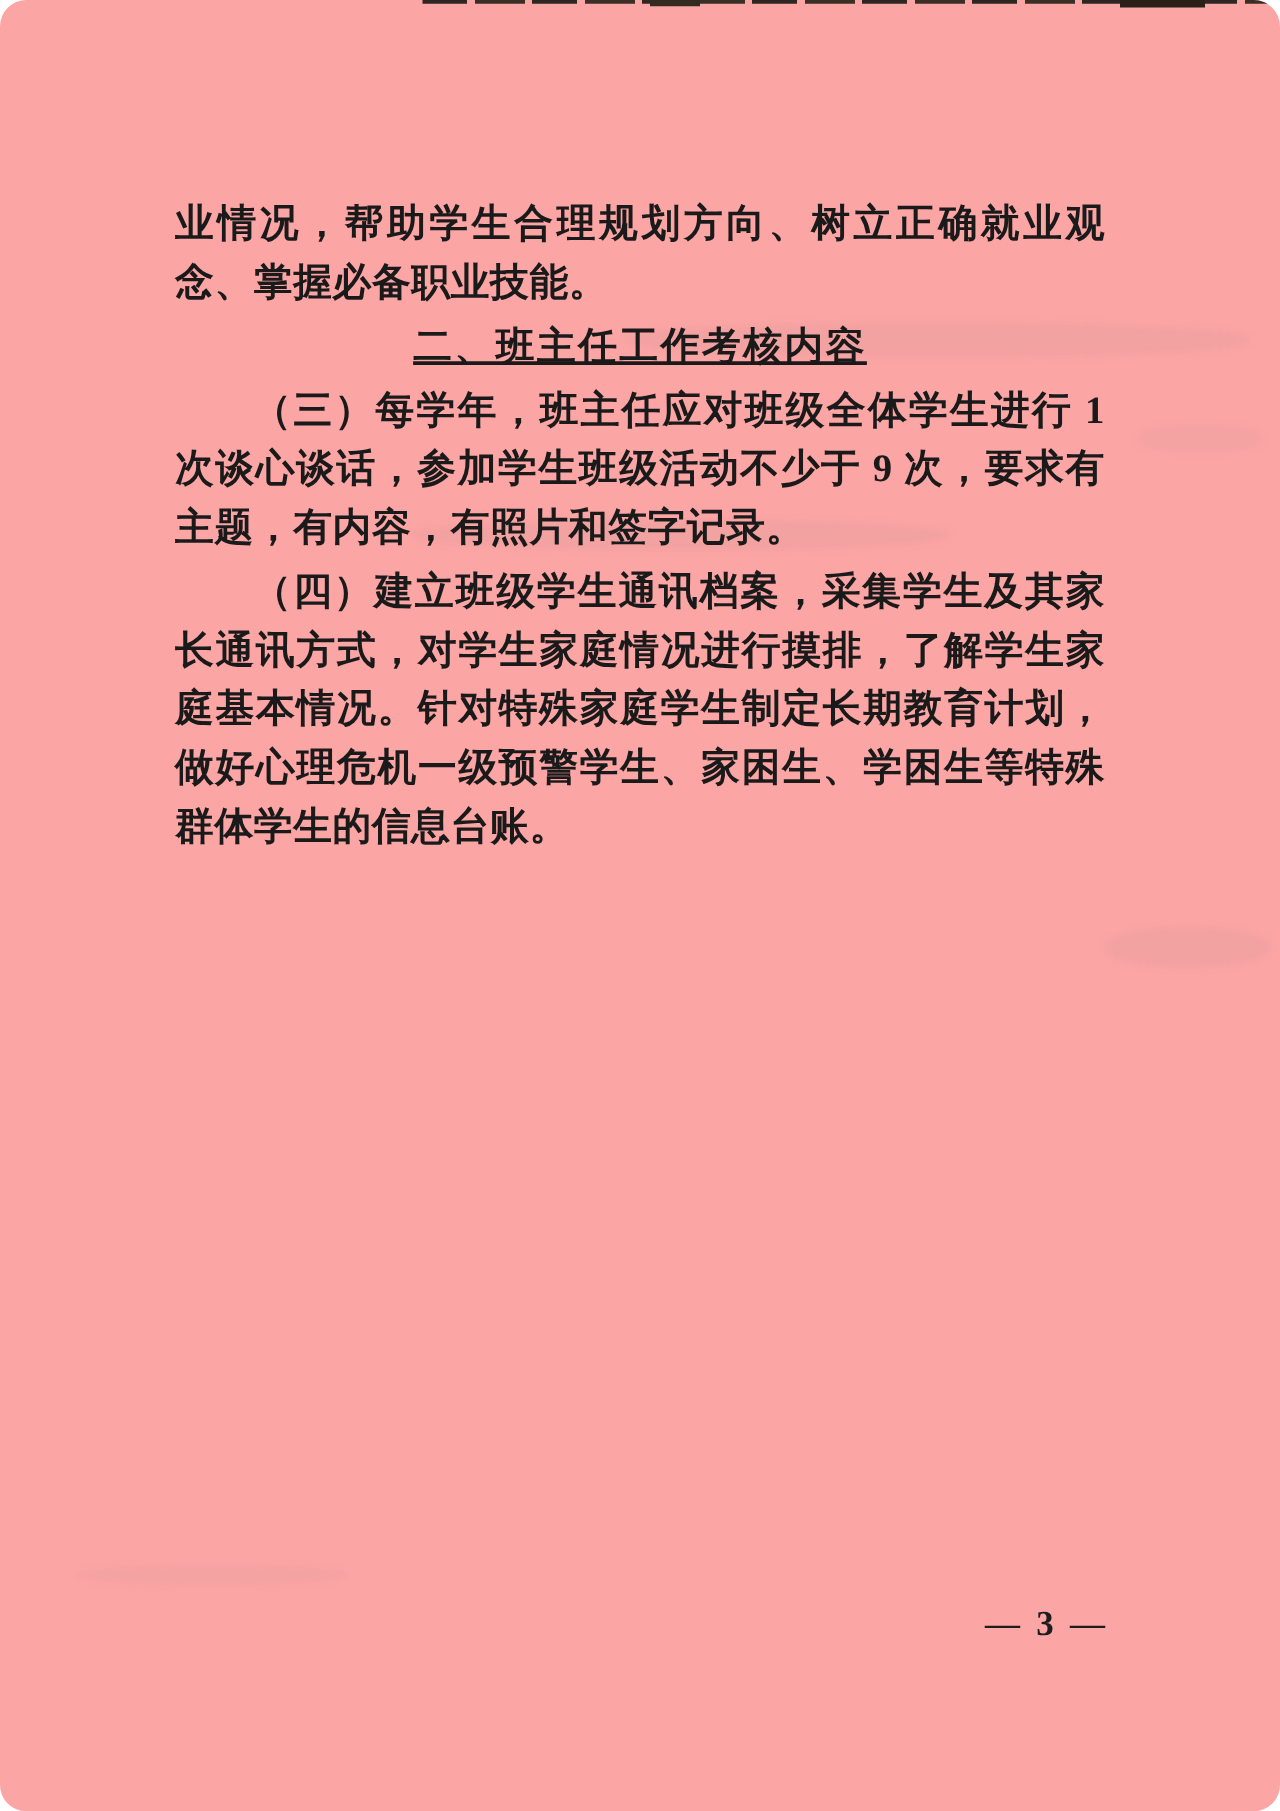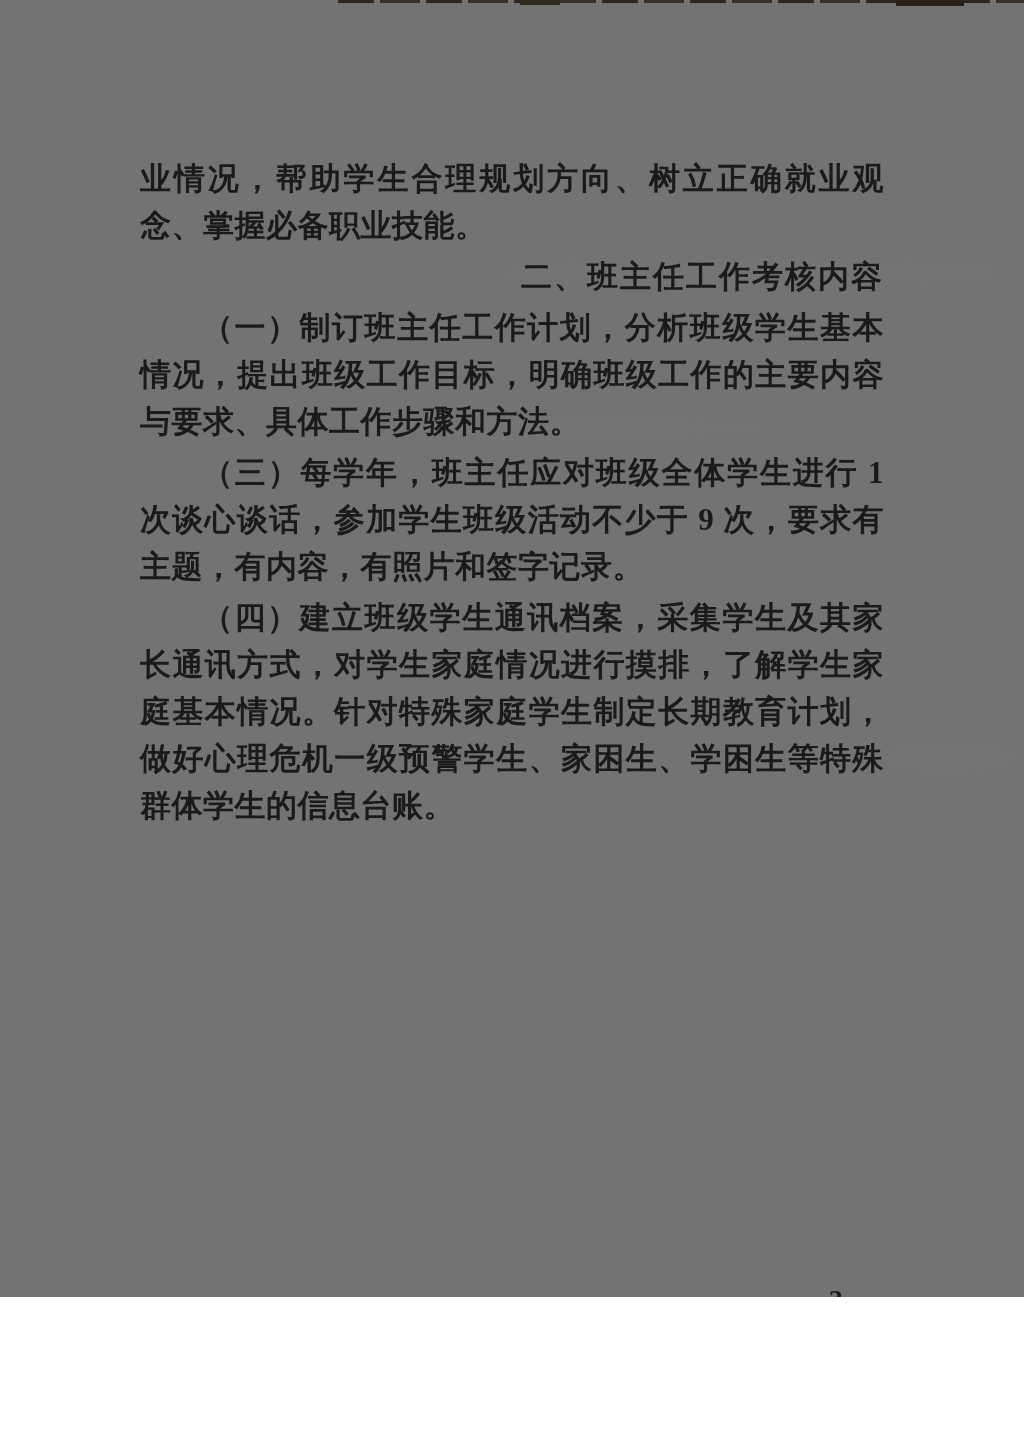--- a/index.html
+++ b/index.html
@@ -3,25 +3,26 @@
 <meta charset="utf-8">
 <style>
   html, body {
     margin: 0;
     padding: 0;
     background: #ffffff;
   }
   .page {
     position: relative;
     width: 1024px;
-    height: 1297px;
-    background: #737373;
+    height: 1449px;
+    background: #fca5a5;
     overflow: hidden;
     font-family: "Liberation Serif", "DejaVu Serif", serif;
     color: #1a1a1a;
+    border-radius: 21px;
   }
   
   .content {
     position: absolute;
     left: 140px;
     top: 155px;
     width: 744px;
     font-size: 31px;
     line-height: 47px;
     text-align: justify;
@@ -40,22 +41,23 @@
   }
   p.para {
     text-indent: 2em;
   }
   p.para-continued {
     text-indent: 0;
   }
   h2.heading {
     font-family: "Liberation Sans", "DejaVu Sans", sans-serif;
     font-weight: 700;
-    text-align: right;
+    text-align: center;
     letter-spacing: 2px;
+    text-decoration: underline;
   }
   .page-number {
     position: absolute;
     left: 788px;
     top: 1284px;
     font-size: 28px;
     letter-spacing: 3px;
     color: #1d1d1d;
     font-weight: 600;
   }
@@ -116,21 +118,20 @@
   <div class="smudge s3"></div>
   <div class="smudge s4"></div>
   <div class="smudge s5"></div>
 
   <main class="content">
 
     <p class="para para-continued">业情况，帮助学生合理规划方向、树立正确就业观念、掌握必备职业技能。</p>
 
     <h2 class="heading">二、班主任工作考核内容</h2>
 
-    <p class="para">（一）制订班主任工作计划，分析班级学生基本情况，提出班级工作目标，明确班级工作的主要内容与要求、具体工作步骤和方法。</p>
 
 
     <p class="para">（三）每学年，班主任应对班级全体学生进行 1 次谈心谈话，参加学生班级活动不少于 9 次，要求有主题，有内容，有照片和签字记录。</p>
 
     <p class="para">（四）建立班级学生通讯档案，采集学生及其家长通讯方式，对学生家庭情况进行摸排，了解学生家庭基本情况。针对特殊家庭学生制定长期教育计划，做好心理危机一级预警学生、家困生、学困生等特殊群体学生的信息台账。</p>
 
 
 
 
   </main>

